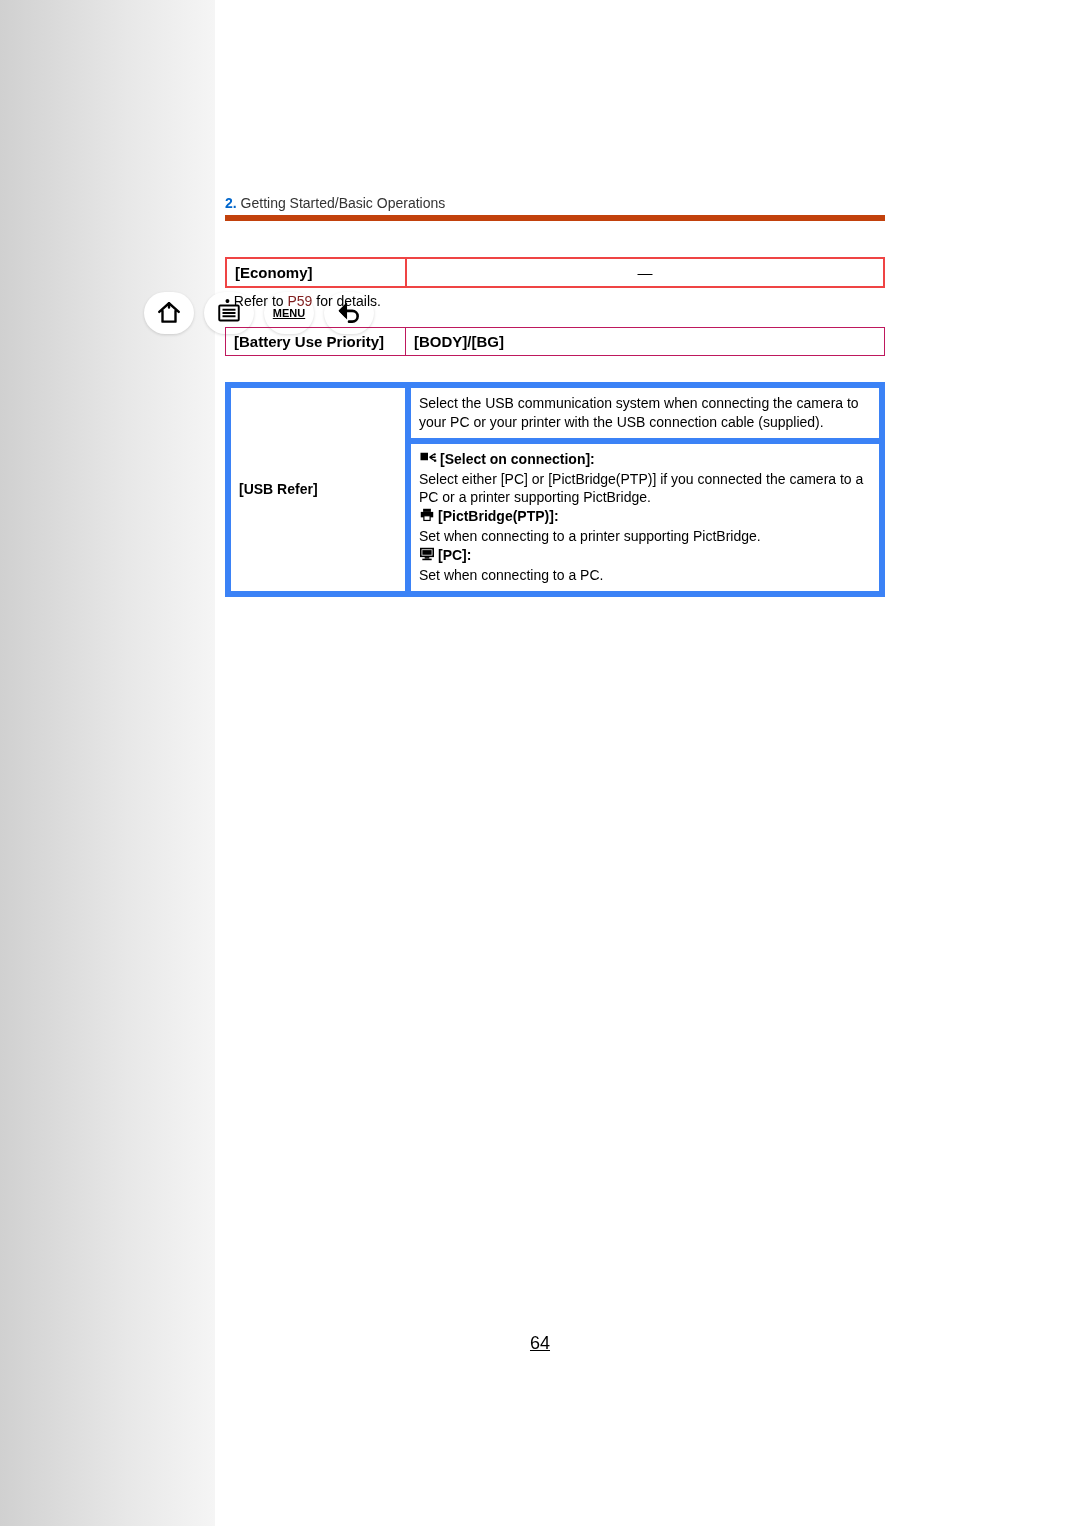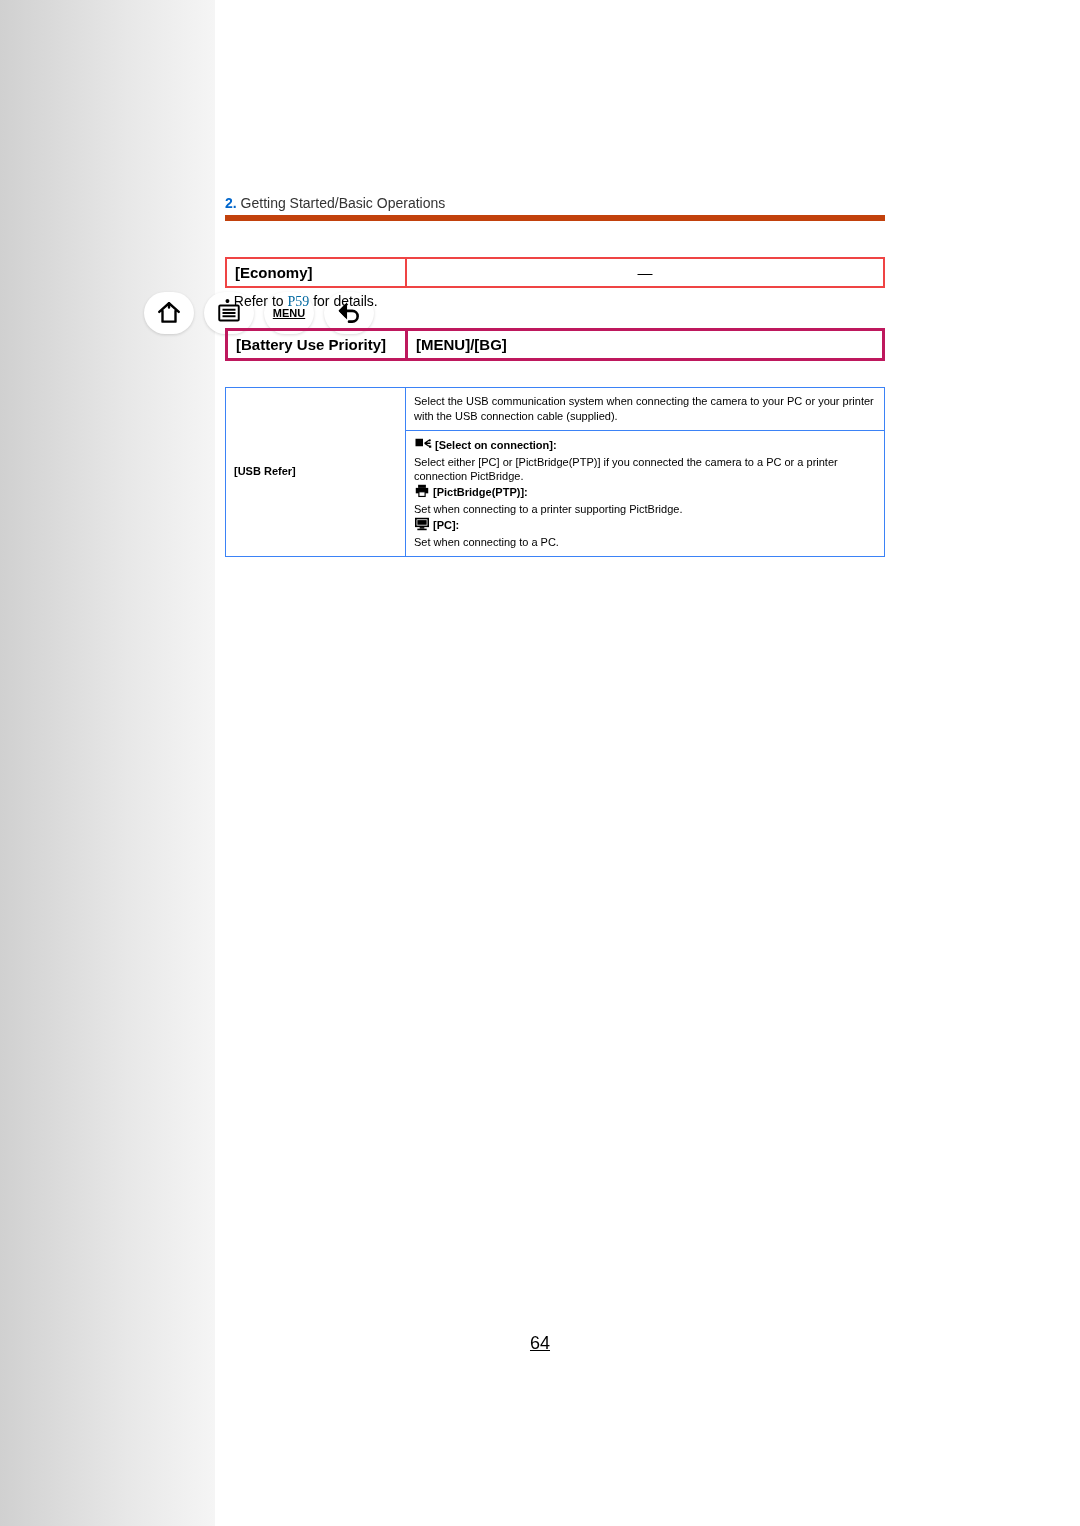--- a/index.html
+++ b/index.html
@@ -83,46 +83,45 @@
     }
     .tbl td.value-center {
       text-align: center;
     }
     .refer {
       font-size: 14px;
       margin-top: 5px;
       margin-bottom: 2px;
     }
     .link {
-      color: #0369a1;
-      font-family: Liberation Serif, serif;
+      color: #7f1d1d;
     }
     .tbl2 {
       width: 100%;
       border-collapse: collapse;
       margin-top: 18px;
     }
     .tbl2 td {
-      border: 3px solid #be185d;
+      border: 1px solid #be185d;
       padding: 5px 8px;
       font-size: 15px;
     }
     .tbl2 td.label {
       width: 180px;
       font-weight: bold;
     }
     .usb-table {
       width: 100%;
       border-collapse: collapse;
       margin-top: 26px;
     }
     .usb-table td {
-      border: 1px solid #3b82f6;
+      border: 6px solid #3b82f6;
       padding: 6px 8px;
-      font-size: 11px;
+      font-size: 14px;
       line-height: 1.35;
       vertical-align: top;
     }
     .usb-table td.label {
       width: 180px;
       font-weight: bold;
       vertical-align: middle;
     }
     .inline-icon {
       display: inline-block;
@@ -188,42 +187,42 @@
   </tbody>
     </table>
   <div class="refer">
     <span>• Refer to </span><span class="link">P59</span><span> for details.</span>
   </div>
 
   <table class="tbl2">
     <tbody>
         <tr>
       <td class="label">[Battery Use Priority]</td>
-      <td class="bold">[MENU]/[BG]</td>
+      <td class="bold">[BODY]/[BG]</td>
     </tr>
   </tbody>
     </table>
 
   <table class="usb-table">
     <tbody>
         <tr>
       <td class="label" rowspan="2">[USB Refer]</td>
       <td>Select the USB communication system when connecting the camera to your PC or your printer with the USB connection cable (supplied).</td>
     </tr>
     <tr>
       <td>
         <span class="inline-icon">
           <svg width="18" height="14" viewBox="0 0 24 18">
             <rect x="2" y="2" width="10" height="10" fill="#000"></rect>
             <path d="M14 8 L20 4 M14 8 L20 12 M14 8 L22 8" stroke="#000" stroke-width="1.8" fill="none"></path>
             <circle cx="21" cy="4" r="1.5" fill="#000"></circle>
             <rect x="20" y="11" width="3" height="3" fill="#000"></rect>
           </svg>
         </span><span class="bold">[Select on connection]:</span><br>
-        <span>Select either [PC] or [PictBridge(PTP)] if you connected the camera to a PC or a printer connection PictBridge.</span><br>
+        <span>Select either [PC] or [PictBridge(PTP)] if you connected the camera to a PC or a printer supporting PictBridge.</span><br>
         <span class="inline-icon">
           <svg width="16" height="14" viewBox="0 0 20 18">
             <rect x="5" y="1" width="10" height="4" fill="#000"></rect>
             <rect x="2" y="5" width="16" height="7" fill="#000"></rect>
             <rect x="6" y="10" width="8" height="6" fill="#fff" stroke="#000" stroke-width="1.5"></rect>
           </svg>
         </span><span class="bold">[PictBridge(PTP)]:</span><br>
         <span>Set when connecting to a printer supporting PictBridge.</span><br>
         <span class="inline-icon">
           <svg width="16" height="14" viewBox="0 0 20 18">

